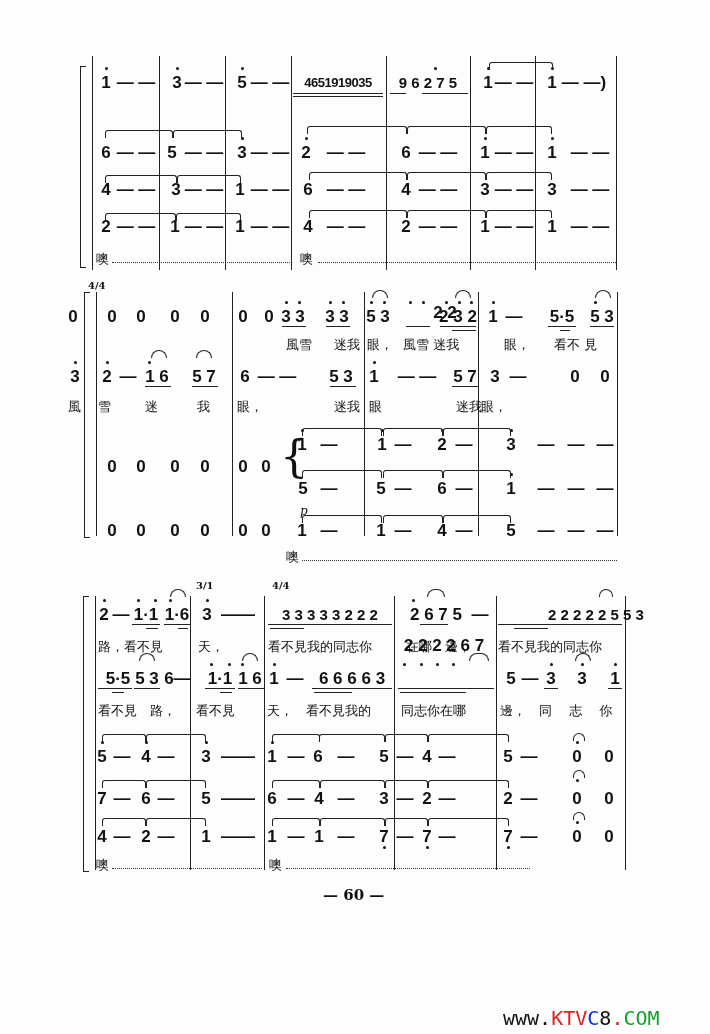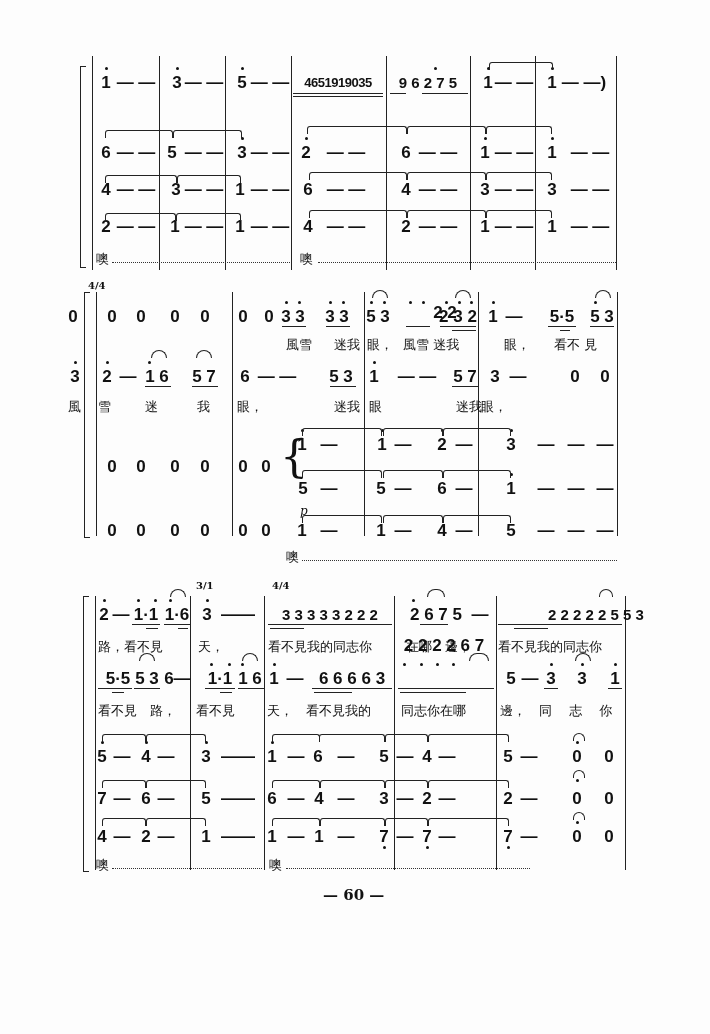--- a/index.html
+++ b/index.html
@@ -492,13 +492,16 @@
     </div>
 
     <div class="lyric" style="left:96px;top:858px;">噢</div>
     <div class="dotline" style="left:112px;top:868px;width:150px;"></div>
     <div class="lyric" style="left:269px;top:858px;">噢</div>
     <div class="dotline" style="left:286px;top:868px;width:244px;"></div>
   </div>
 
   <div class="pagenum" style="left:323px;top:886px;">— 60 —</div>
 
+  <div class="watermark" style="left:503px;top:1006px;">
+    <span style="color:#111;">www.</span><span style="color:#e02020;">KTV</span><span style="color:#1030d0;">C</span><span style="color:#111;">8</span><span style="color:#e02020;">.</span><span style="color:#10a030;">COM</span>
+  </div>
 </div>
 
 </body></html>

